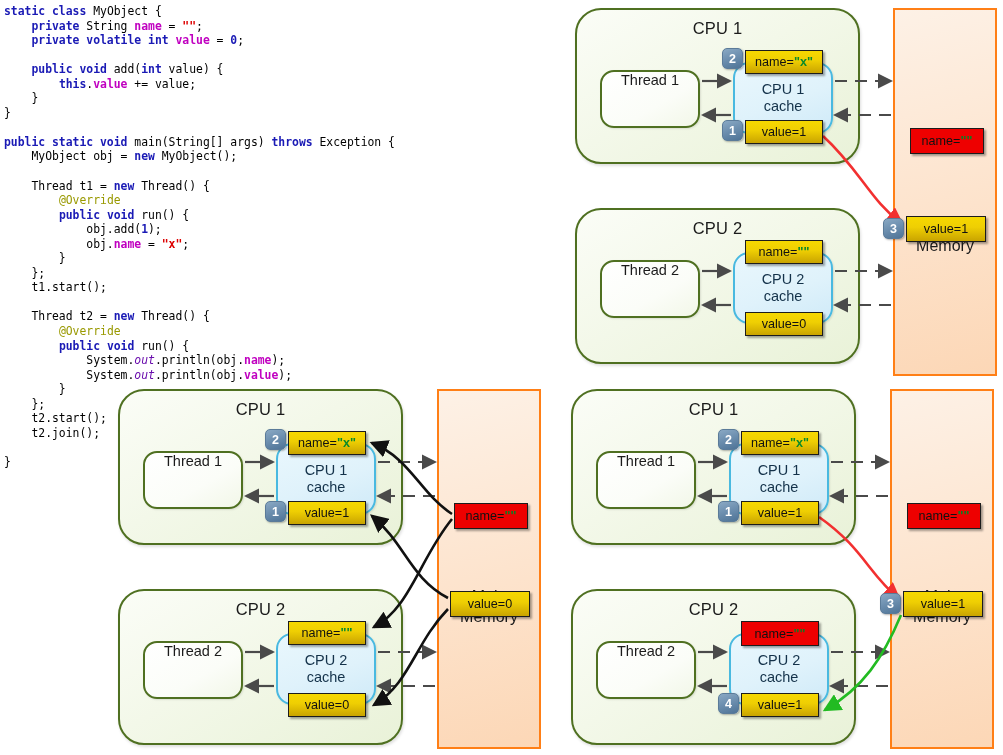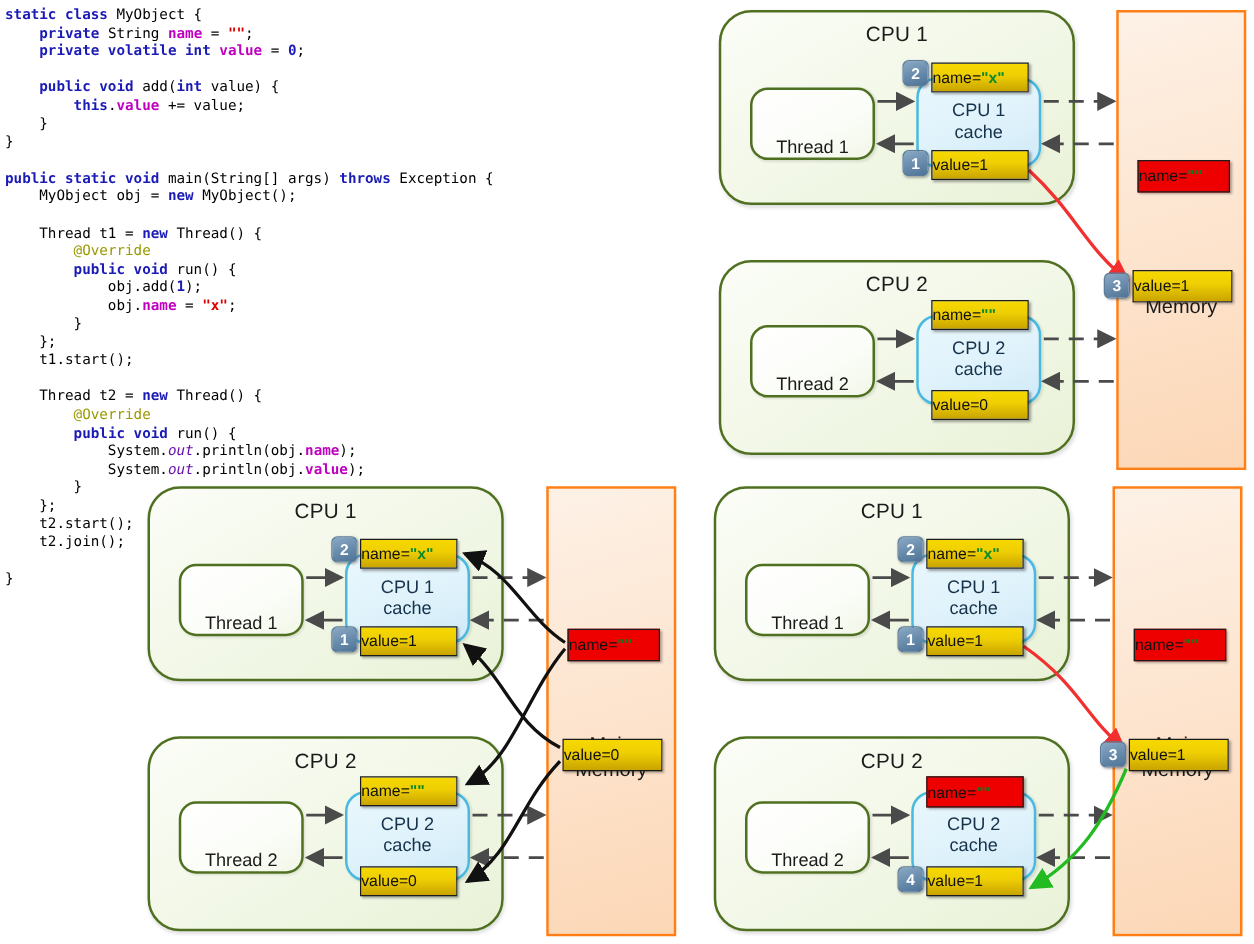--- a/index.html
+++ b/index.html
@@ -45,41 +45,41 @@
     text-align:center; font-size:16.5px; color:#1b1b1b;
     letter-spacing:0.2px;
   }
 
   
   .thread-box{
     position:absolute;
     border:2px solid #4f7021;
     border-radius:14px;
     background:linear-gradient(150deg,#ffffff 0%,#fbfdf8 60%,#f2f7e8 100%);
-    display:flex; align-items:flex-end; justify-content:center;
+    display:flex; align-items:flex-start; justify-content:center;
     font-size:14.5px; color:#1b1b1b;
     box-shadow:1px 1px 2px rgba(0,0,0,0.10);
   }
 
   
   .cache-box{
     position:absolute;
     border:2px solid #49b9e0;
     border-radius:16px;
     background:linear-gradient(160deg,#e9f7fd 0%,#dff2fb 55%,#cfeaf8 100%);
     display:flex; flex-direction:column; align-items:center; justify-content:center;
     font-size:14.5px; color:#14324a; line-height:17px; text-align:center;
     box-shadow:1px 1px 2px rgba(0,0,0,0.10);
   }
 
   
   .chip{
     position:absolute;
     border:1px solid #1c1c1c;
-    display:flex; align-items:center; 
+    display:flex; align-items:center; justify-content:center;
     font-size:12.6px; color:#111;
     box-shadow:1.5px 1.5px 2px rgba(0,0,0,0.35);
     white-space:nowrap;
   }
   .chip.gold{ background:linear-gradient(180deg,#f6d800 0%,#efcf03 42%,#c9a400 100%); }
   .chip.red{ background:#ee0000; color:#111; }
   .chip .q{ color:#0a8a2a; font-weight:bold; }
   .chip.red .q{ color:#117a22; }
 
   

